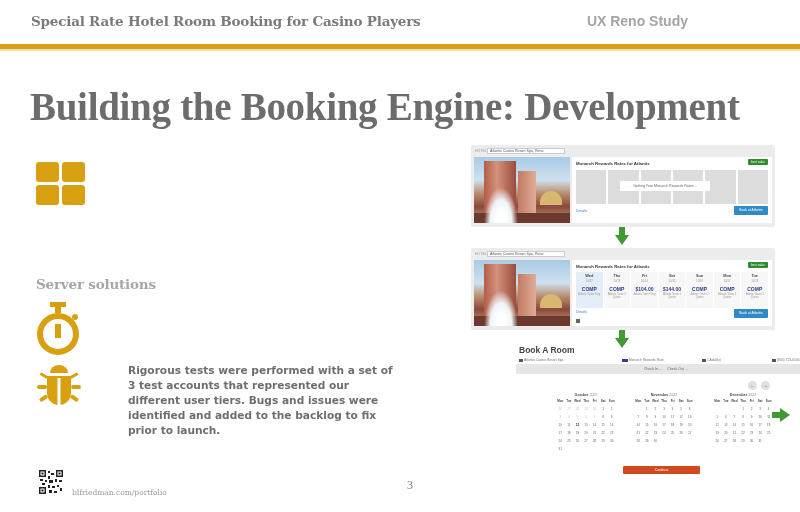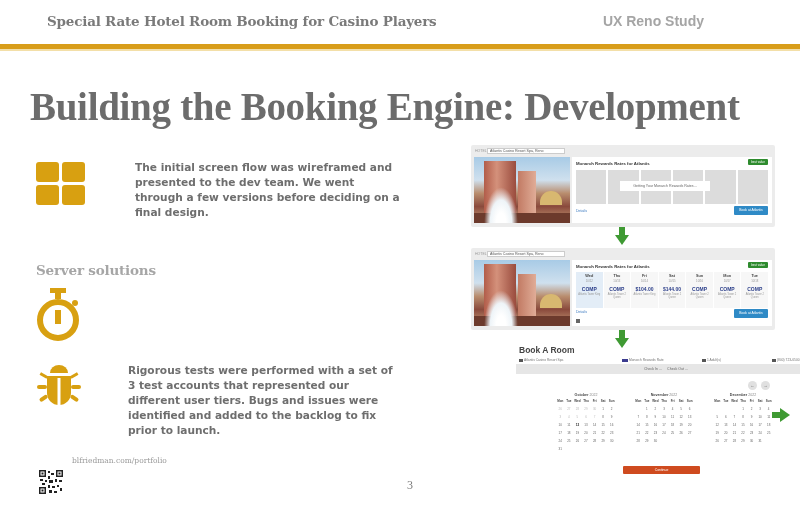--- a/index.html
+++ b/index.html
@@ -1,41 +1,41 @@
 <!DOCTYPE html>
 <html><head>
 <meta charset="utf-8">
 <style>
   * { box-sizing: border-box; margin: 0; padding: 0; }
   html, body { width: 800px; height: 512px; overflow: hidden; background: #ffffff; }
   body { position: relative; font-family: "Liberation Sans", sans-serif; color: #6b6b6b; }
 
-  .topbar { position: absolute; left: 16px; top: 0; width: 712px; height: 44px; }
+  .topbar { position: absolute; left: 0; top: 0; width: 712px; height: 44px; }
   .topbar .left { position: absolute; left: 31px; top: 13px; font-family: "DejaVu Serif", serif; font-weight: bold; font-size: 13.5px; color: #7a7a7a; letter-spacing: -0.2px; }
   .topbar .right { position: absolute; right: 24px; top: 13px; font-family: "Liberation Sans", sans-serif; font-weight: bold; font-size: 14px; color: #a5a5a5; }
   .gold-rule { position: absolute; left: 0; top: 44px; width: 800px; height: 5px; background: #d89d1a; }
   .gold-rule-light { position: absolute; left: 0; top: 49px; width: 800px; height: 2px; background: #f3dfa8; }
 
   .page-title { position: absolute; left: 30px; top: 84px; font-family: "Liberation Serif", serif; font-weight: bold; font-size: 39px; color: #6c6c6c; letter-spacing: -0.3px; white-space: nowrap; }
 
   .section { position: absolute; left: 36px; width: 380px; }
   .section h3 { font-family: "DejaVu Serif", serif; font-weight: bold; font-size: 13.5px; color: #a6a6a6; margin-bottom: 10px; letter-spacing: -0.2px; }
   .section .row { display: flex; align-items: flex-start; }
   .section .icon { width: 52px; flex: 0 0 52px; margin-right: 47px; }
   .section p { font-family: "DejaVu Sans", sans-serif; font-weight: bold; font-size: 10.6px; line-height: 15px; color: #6e6e6e; width: 270px; }
 
   .sec1 { top: 160px; }
-  .sec2 { top: 262px; }
+  .sec2 { top: 276px; }
   .sec3 { top: 363px; }
 
   .grid-icon { display: grid; grid-template-columns: 23px 23px; grid-gap: 3px; margin-top: 2px; }
   .grid-icon span { width: 23px; height: 20px; background: #d8a011; border-radius: 3px; display: block; }
 
   .footer-qr { position: absolute; left: 39px; top: 470px; width: 24px; height: 24px; }
-  .footer-url { position: absolute; left: 72px; top: 456px; font-family: "DejaVu Serif", serif; font-size: 7.5px; color: #9a9a9a; }
+  .footer-url { position: absolute; left: 72px; top: 488px; font-family: "DejaVu Serif", serif; font-size: 7.5px; color: #9a9a9a; }
   .page-num { position: absolute; left: 407px; top: 478px; font-family: "Liberation Serif", serif; font-size: 12px; color: #7a7a7a; }
 
   
   .mock { position: absolute; left: 471px; width: 304px; height: 82px; background: #ececec; border-radius: 2px; }
   .mock1 { top: 145px; }
   .mock2 { top: 248px; }
   .mock .hotel-label { position: absolute; left: 4px; top: 4px; font-size: 3.5px; color: #999; }
   .mock .hotel-select { position: absolute; left: 16px; top: 3px; width: 78px; height: 6px; background: #fff; border: 1px solid #ccc; font-size: 3.6px; color: #555; padding-left: 2px; line-height: 4px; white-space: nowrap; overflow: hidden; }
   .mock .photo { position: absolute; left: 3px; top: 12px; width: 96px; height: 66px; background: linear-gradient(180deg, #a8cbe6 0%, #cfe0ee 35%, #b98d6e 55%, #8a4a3c 75%, #c9a07a 100%); overflow: hidden; }
   .photo .tower { position: absolute; left: 10px; top: 4px; width: 32px; height: 52px; background: linear-gradient(90deg, #b25d4a, #d4917b 40%, #9a4c3e); }
@@ -94,21 +94,20 @@
 <div class="section sec1">
   <div class="row">
     <div class="icon">
       <div class="grid-icon">
           <span></span>
           <span></span>
           <span></span>
           <span></span>
         </div>
     </div>
-    <p>The initial screen flow was wireframed and presented to the dev team. We went through a few versions before deciding on a final design.</p>
   </div>
 </div>
 
 <div class="section sec2">
   <h3>Server solutions</h3>
   <div class="row">
     <div class="icon">
       <svg width="44" height="56" viewBox="0 0 44 56">
         <rect x="14" y="0" width="16" height="5" fill="#d8a011"></rect>
         <rect x="19" y="4" width="6" height="7" fill="#d8a011"></rect>

